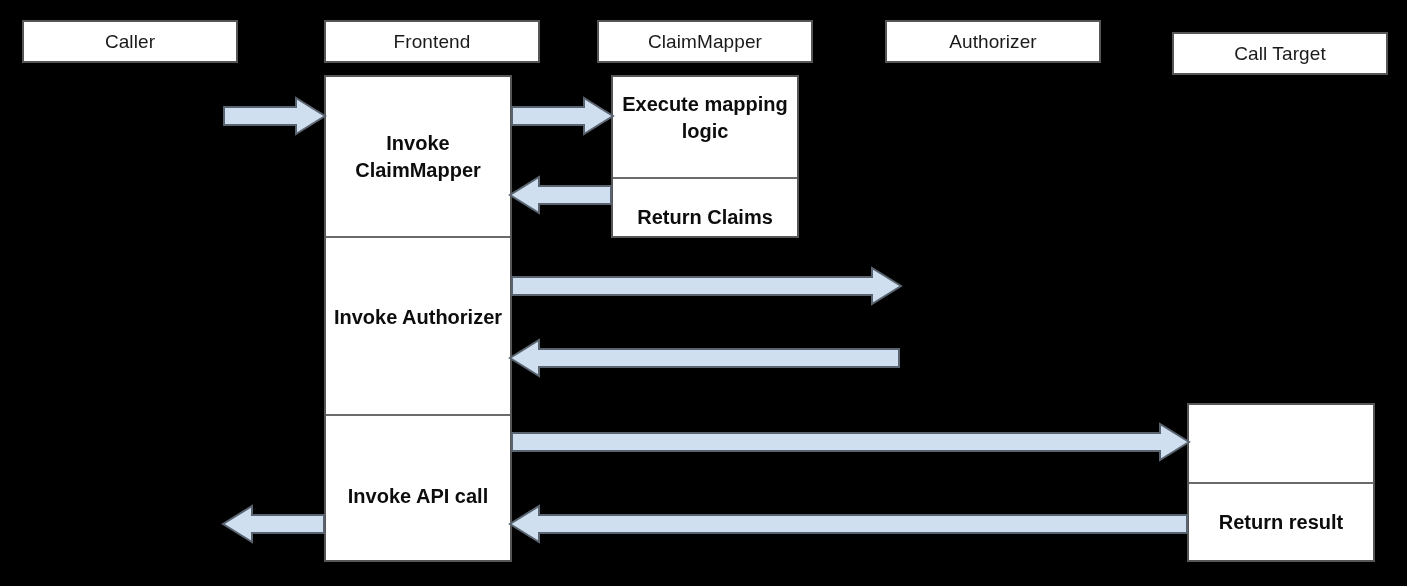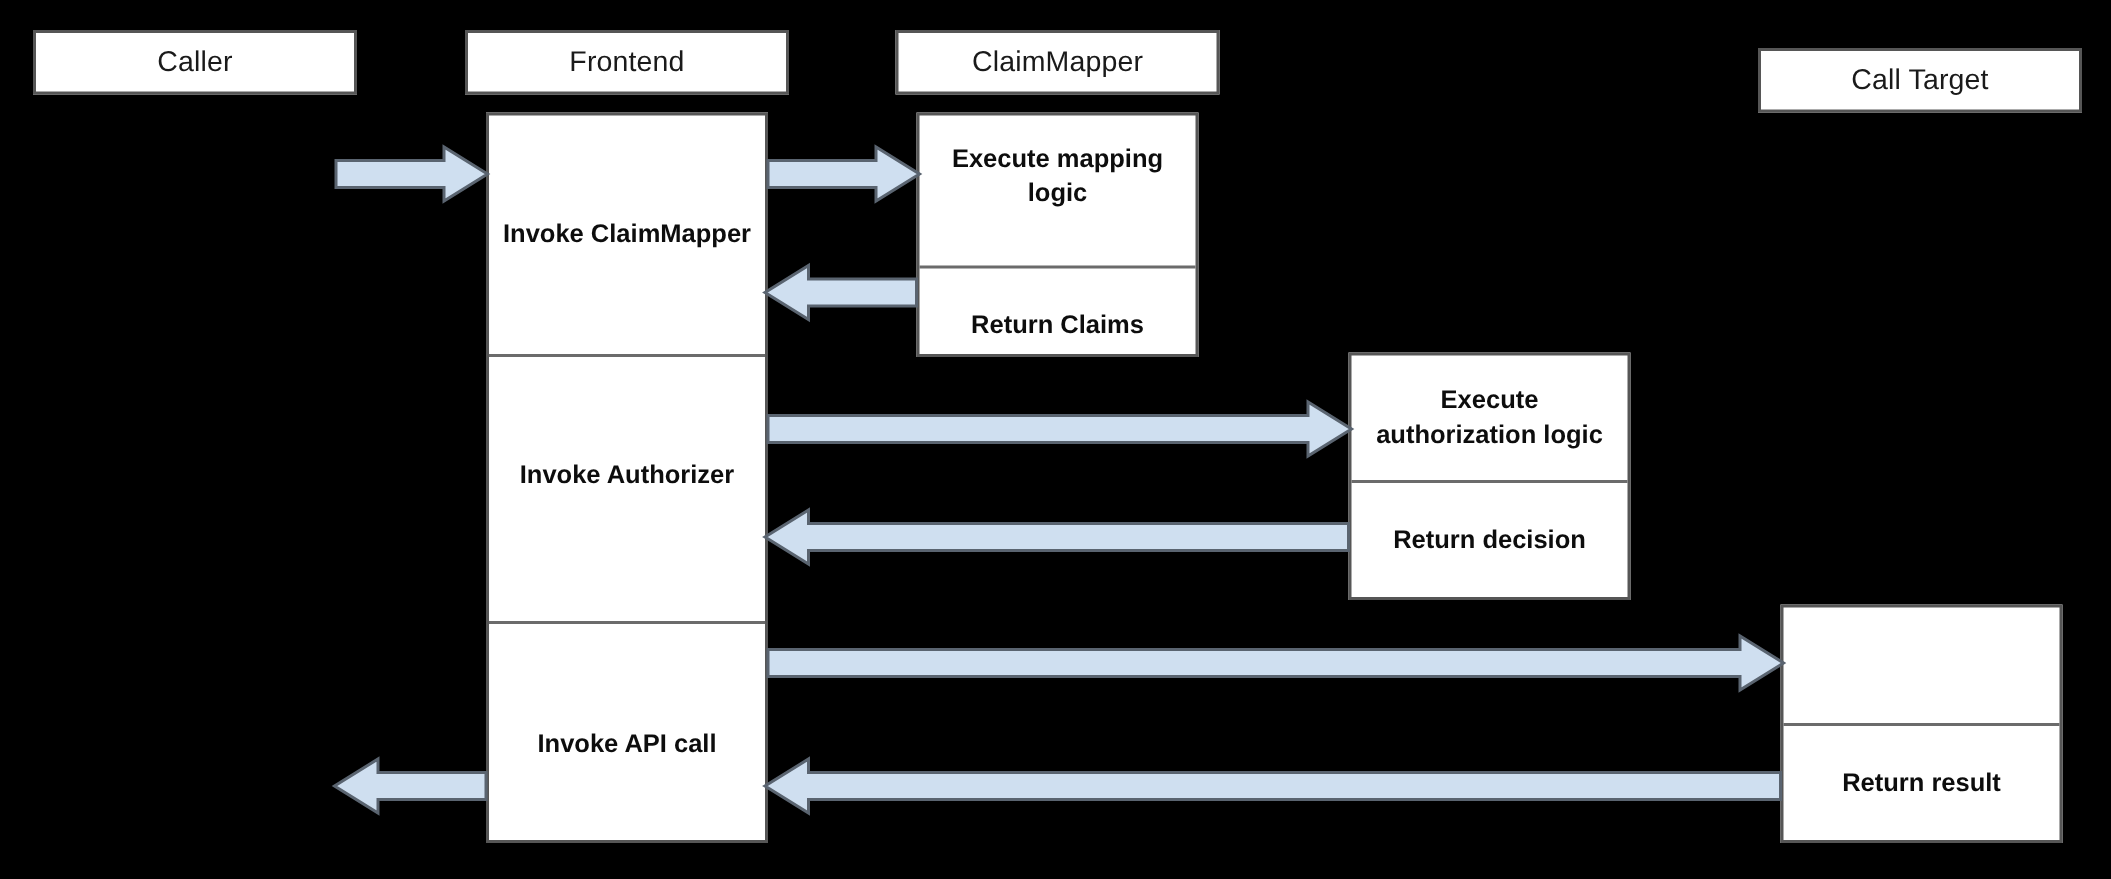--- a/index.html
+++ b/index.html
@@ -42,21 +42,21 @@
   }
   .step {
     position: absolute;
     left: 0;
     right: 0;
     box-sizing: border-box;
     display: flex;
     align-items: center;
     justify-content: center;
     text-align: center;
-    font-size: 17px;
+    font-size: 20px;
     font-weight: bold;
     color: #0d0d0d;
     line-height: 1.33;
     padding: 0 6px;
   }
   .step.divided-top {
     border-top: 2px solid #6b6b6b;
   }
 
   
@@ -70,28 +70,31 @@
 </style>
 </head>
 <body>
 
 <div id="canvas">
 
   <div class="lifeline-header" style="left:22px; top:20px; width:216px; height:43px;">
     <span>Caller</span>
   </div>
 
-  <div class="lifeline-header" style="left:310px; top:20px; width:216px; height:43px;">
+  <div class="lifeline-header" style="left:324px; top:20px; width:216px; height:43px;">
     <span>Frontend</span>
   </div>
 
   <div class="lifeline-header" style="left:597px; top:20px; width:216px; height:43px;">
     <span>ClaimMapper</span>
   </div>
 
+  <div class="lifeline-header" style="left:885px; top:20px; width:216px; height:43px;">
+    <span>Authorizer</span>
+  </div>
 
   <div class="lifeline-header" style="left:1172px; top:32px; width:216px; height:43px;">
     <span>Call Target</span>
   </div>
 
 
   <div class="activation" style="left:324px; top:75px; width:188px; height:487px;">
     <div class="step" style="top:0; height:159px;">
       <span>Invoke ClaimMapper</span>
     </div>
@@ -105,28 +108,20 @@
 
   <div class="activation" style="left:611px; top:75px; width:188px; height:163px;">
     <div class="step" style="top:0; height:81px;">
       <span>Execute mapping logic</span>
     </div>
     <div class="step divided-top" style="top:81px; height:78px;margin-top:19px;">
       <span>Return Claims</span>
     </div>
   </div>
 
-  <div class="activation" style="left:899px; top:235px; width:188px; height:165px;">
-    <div class="step" style="top:0; height:83px;">
-      <span>Execute authorization logic</span>
-    </div>
-    <div class="step divided-top" style="top:83px; height:78px;">
-      <span>Return decision</span>
-    </div>
-  </div>
 
   <div class="activation" style="left:1187px; top:403px; width:188px; height:159px;">
     <div class="step divided-top" style="top:77px; height:78px;">
       <span>Return result</span>
     </div>
   </div>
 
   <div class="arrow" style="left:224px; top:98px; width:101px; height:36px;">
     <svg width="101" height="36" viewBox="0 0 101 36">
       <path d="M0,9 L72,9 L72,0 L101,18 L72,36 L72,27 L0,27 Z" fill="#cfdff0" stroke="#5a6470" stroke-width="2" stroke-linejoin="miter"></path>

